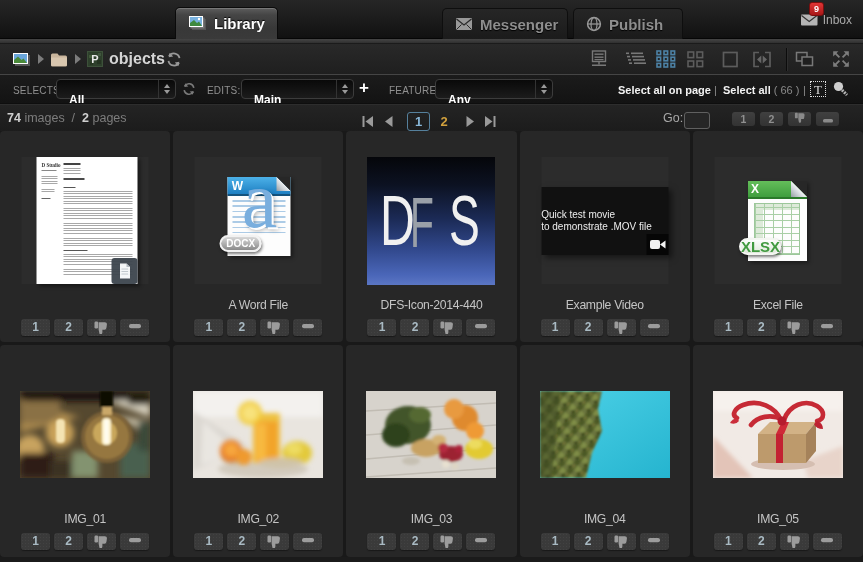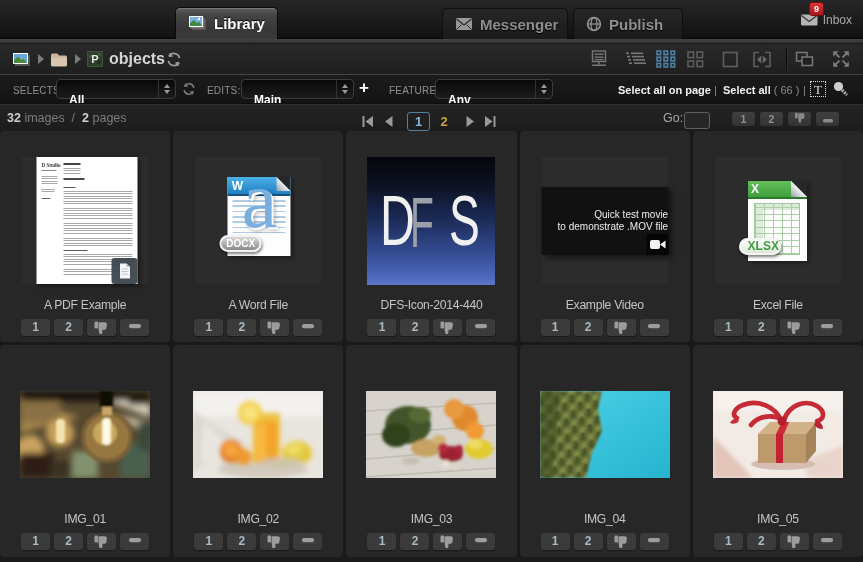--- a/index.html
+++ b/index.html
@@ -239,21 +239,21 @@
   <div class="wht gry" style="left:803px">|</div>
   <div style="position:absolute;left:810px;top:5px;width:16px;height:16px;border:1px dotted #e0e0e0;color:#ddd;text-align:center;font-family:'Liberation Serif',serif;font-size:13px;line-height:15px">T</div>
   <div style="position:absolute;left:832px;top:5px">
     <svg width="17" height="17" viewBox="0 0 17 17">
       <circle cx="6.5" cy="5.5" r="4.6" fill="#cecece"></circle>
       <path d="M10 9 L15 14" stroke="#b5b5b5" stroke-width="3" stroke-dasharray="2 1"></path>
     </svg></div>
 </div>
 
 <div id="pag">
-  <div class="t" style="left:7px"><b>32</b> images&nbsp; /&nbsp; <b>2</b> pages</div>
+  <div class="t" style="left:7px"><b>74</b> images&nbsp; /&nbsp; <b>2</b> pages</div>
   <div class="navico" style="left:362px"><svg width="11" height="11" viewBox="0 0 11 11">
           <rect x="0.5" y="0" width="2" height="11" fill="#9a9a9a"></rect>
           <path d="M11 0 v11 L3.5 5.5z" fill="#9a9a9a"></path>
         </svg></div>
   <div class="navico" style="left:384px"><svg width="9" height="11" viewBox="0 0 9 11">
           <path d="M8.5 0 v11 L1 5.5z" fill="#9a9a9a"></path>
         </svg></div>
   <div id="p1">1</div>
   <div id="p2">2</div>
   <div class="navico" style="left:466px"><svg width="9" height="11" viewBox="0 0 9 11">
@@ -303,21 +303,20 @@
               <path d="M8.5 5.5 h6.5 l3.5 3.5 v11.5 h-10 z" fill="#f4f6f8"></path>
               <path d="M15 5.5 l3.5 3.5 h-3.5z" fill="#aeb6be"></path>
               <g stroke="#c3cad1" stroke-width="1">
                 <line x1="10" y1="11" x2="16.5" y2="11"></line>
                 <line x1="10" y1="13.5" x2="16.5" y2="13.5"></line>
                 <line x1="10" y1="16" x2="16.5" y2="16"></line>
               </g>
             </svg>
       </div>
     </div>
-    <div class="fname">A PDF Example</div>
     <div class="btns">
           <div class="cbtn">1</div>
           <div class="cbtn">2</div>
           <div class="cbtn"><svg width="15" height="14" viewBox="0 0 15 14">
               <g fill="#9c9c9c">
                 <rect x="0.5" y="1.5" width="3.6" height="7" rx="1.2"></rect>
                 <path d="M4.6 2.2 h6.2 q2.4 0 2.1 2.3 l-.5 3.6 q-.2 1.6 -1.8 1.6 h-2.2 v2.6 q0 2 -1.7 2 -1.5 0 -1.5 -1.8 l-.6 -3.1z"></path>
               </g>
             </svg></div>
           <div class="cbtn"><svg width="12" height="5" viewBox="0 0 12 5">
@@ -373,21 +372,21 @@
               </g>
             </svg></div>
           <div class="cbtn"><svg width="12" height="5" viewBox="0 0 12 5">
               <rect width="12" height="4.2" rx="2" fill="#9c9c9c"></rect>
             </svg></div>
         </div>
   </div>
   <div class="cell">
         <div class="well"></div>
     <div class="thumb" style="top:56px;width:127px;height:68px;background:#111;box-shadow:3px 3px 6px rgba(0,0,0,.5)">
-      <div style="position:absolute;left:0;top:22px;width:100%;text-align:right;color:#ededed;font-size:10px;line-height:11.5px">Quick test movie<br>to demonstrate .MOV file</div>
+      <div style="position:absolute;left:0;top:22px;width:100%;text-align:left;color:#ededed;font-size:10px;line-height:11.5px">Quick test movie<br>to demonstrate .MOV file</div>
       <div style="position:absolute;right:0;bottom:0;width:22px;height:21px;background:#060606">
         <svg width="22" height="21" viewBox="0 0 22 21">
               <rect x="3.5" y="6" width="10" height="9" rx="2" fill="#f2f2f2"></rect>
               <path d="M13.5 10.5 L19 6.5 v8 z" fill="#f2f2f2"></path>
             </svg>
       </div>
     </div>
     <div class="fname">Example Video</div>
     <div class="btns">
           <div class="cbtn">1</div>
@@ -409,21 +408,21 @@
       <div style="position:absolute;left:9px;top:0;width:59px;height:80px;background:#fdfdfd;box-shadow:2px 2px 4px rgba(0,0,0,.4)"></div>
       <div style="position:absolute;left:9px;top:0;width:59px;height:16px;background:linear-gradient(#64be5a,#3f9e3e)"></div>
       <div style="position:absolute;left:9px;top:16px;width:59px;height:1.5px;background:#2a7a2a"></div>
       <div style="position:absolute;left:12px;top:1px;font-size:12px;font-weight:bold;color:#fff">X</div>
       <div style="position:absolute;right:0;top:0;width:0;height:0;border-top:16px solid #272727;border-left:16px solid transparent"></div>
       <div style="position:absolute;right:0;top:0;width:16px;height:16px;background:linear-gradient(225deg,transparent 11px,#eef1f3 11.5px,#ccd2d6 16px,#9aa2a8 22px)"></div>
       <div style="position:absolute;left:15px;top:22px;width:46px;height:52px;border:1px solid #9cc79a;background:
         repeating-linear-gradient(0deg,#a9cfa6 0,#a9cfa6 1px,transparent 1px,transparent 6.5px),
         repeating-linear-gradient(90deg,#a9cfa6 0,#a9cfa6 1px,transparent 1px,transparent 9px),
         linear-gradient(90deg,#ddead9 0,#ddead9 8px,transparent 8px),linear-gradient(#ddead9 0,#ddead9 6px,transparent 6px)"></div>
-      <div style="position:absolute;left:0;top:57px;width:42px;height:17px;border-radius:9px;background:linear-gradient(#fefefe,#dfe8da);border:2px solid #f4f6f2;box-shadow:1px 2px 3px rgba(0,0,0,.5);color:#419a40;font-weight:bold;font-size:12px;text-align:right;line-height:13px">XLSX</div>
+      <div style="position:absolute;left:0;top:57px;width:42px;height:17px;border-radius:9px;background:linear-gradient(#fefefe,#dfe8da);border:2px solid #f4f6f2;box-shadow:1px 2px 3px rgba(0,0,0,.5);color:#419a40;font-weight:bold;font-size:15px;text-align:right;line-height:13px">XLSX</div>
     </div>
     <div class="fname">Excel File</div>
     <div class="btns">
           <div class="cbtn">1</div>
           <div class="cbtn">2</div>
           <div class="cbtn"><svg width="15" height="14" viewBox="0 0 15 14">
               <g fill="#9c9c9c">
                 <rect x="0.5" y="1.5" width="3.6" height="7" rx="1.2"></rect>
                 <path d="M4.6 2.2 h6.2 q2.4 0 2.1 2.3 l-.5 3.6 q-.2 1.6 -1.8 1.6 h-2.2 v2.6 q0 2 -1.7 2 -1.5 0 -1.5 -1.8 l-.6 -3.1z"></path>
               </g>

